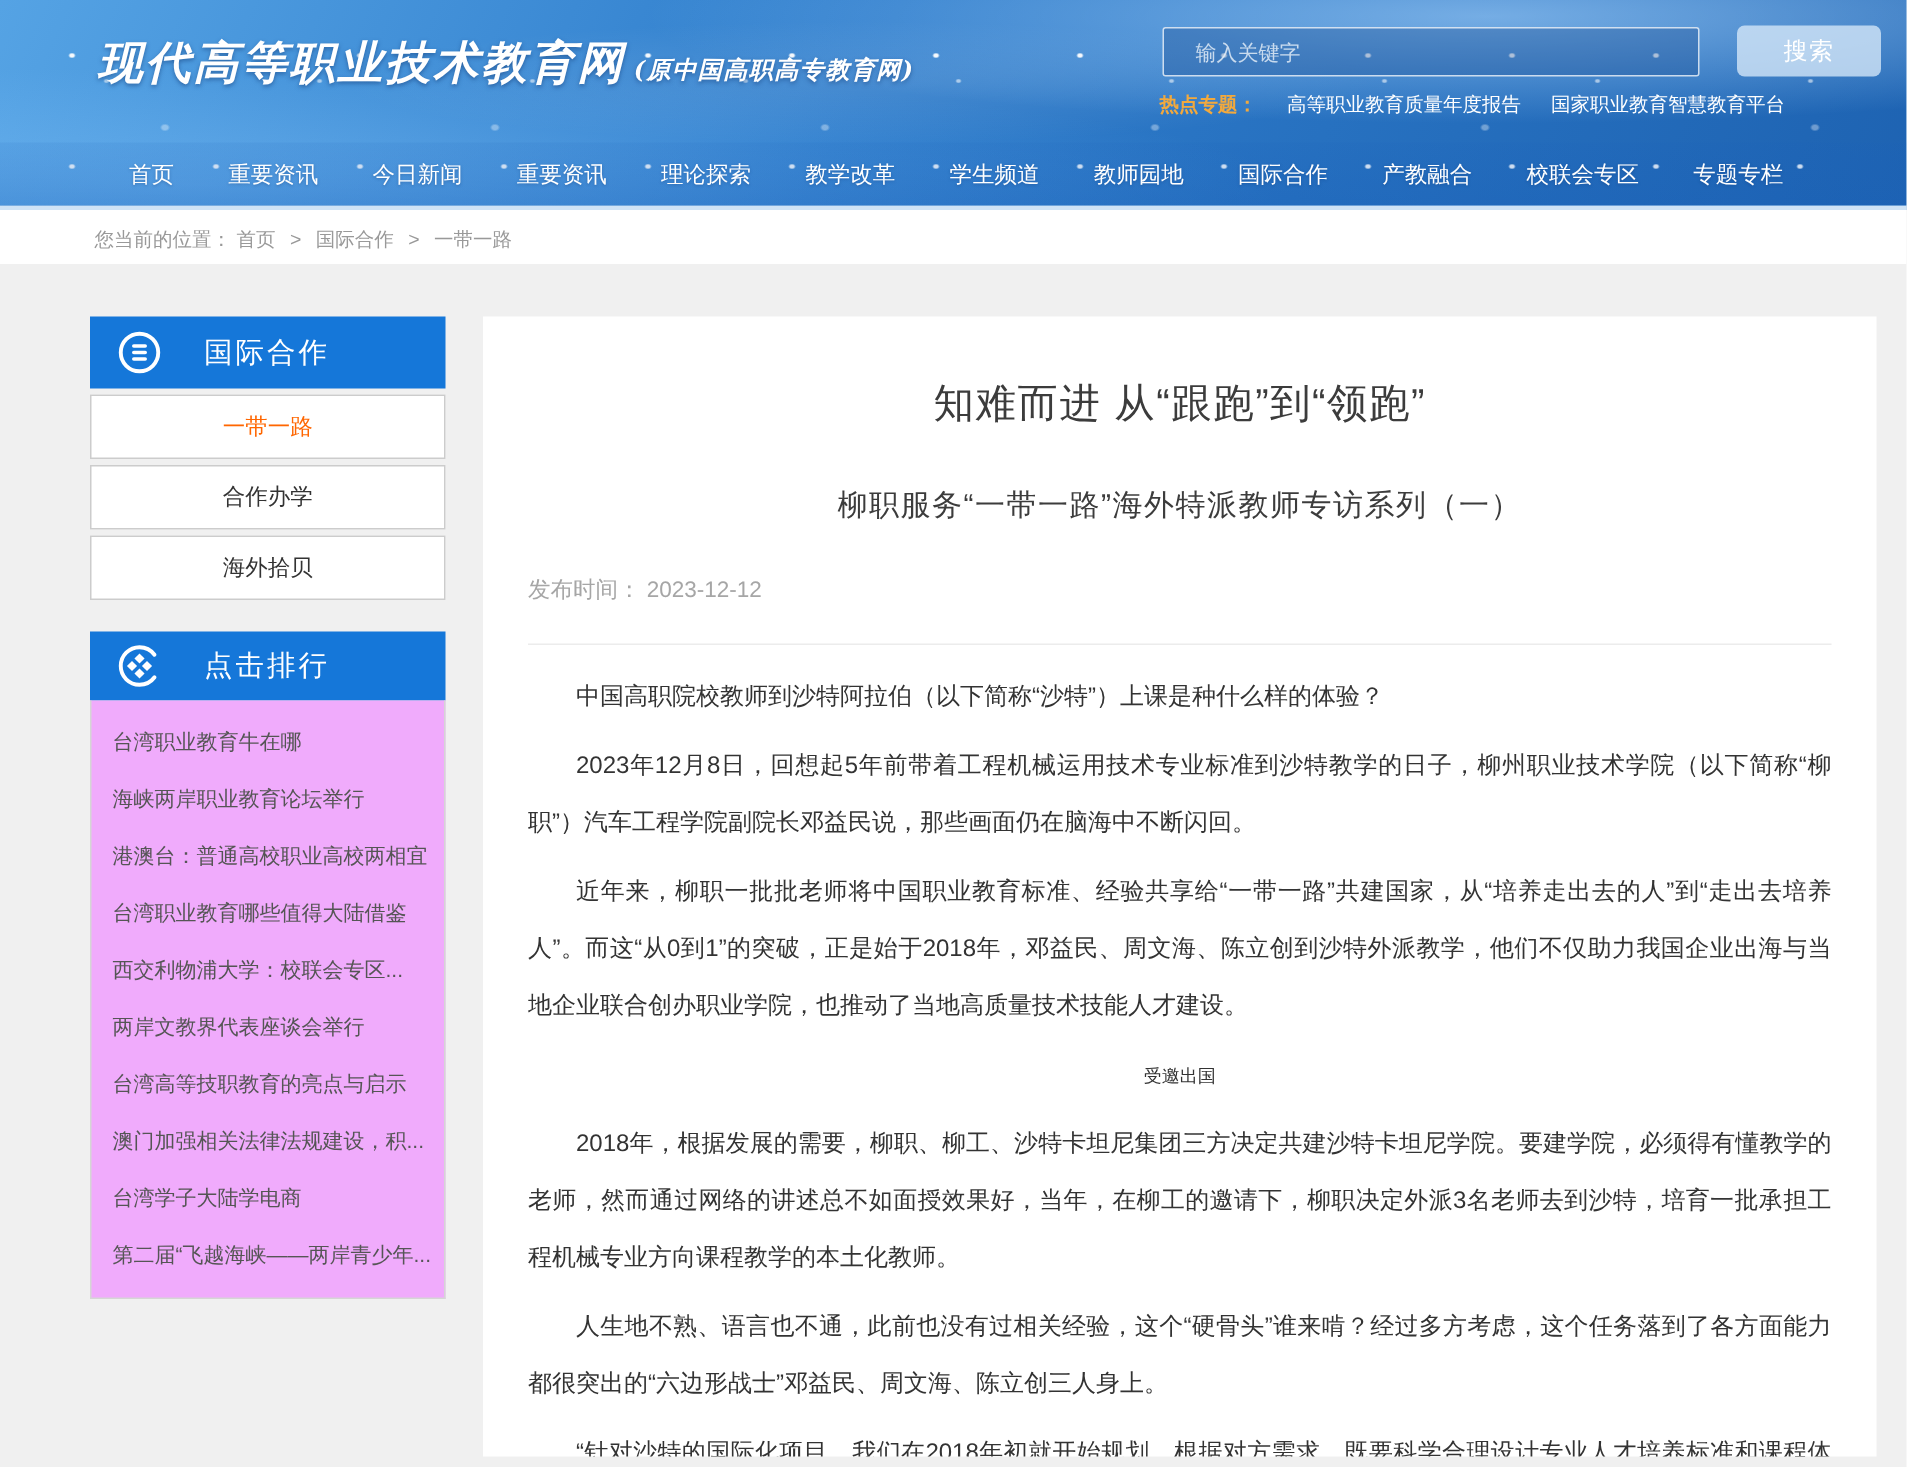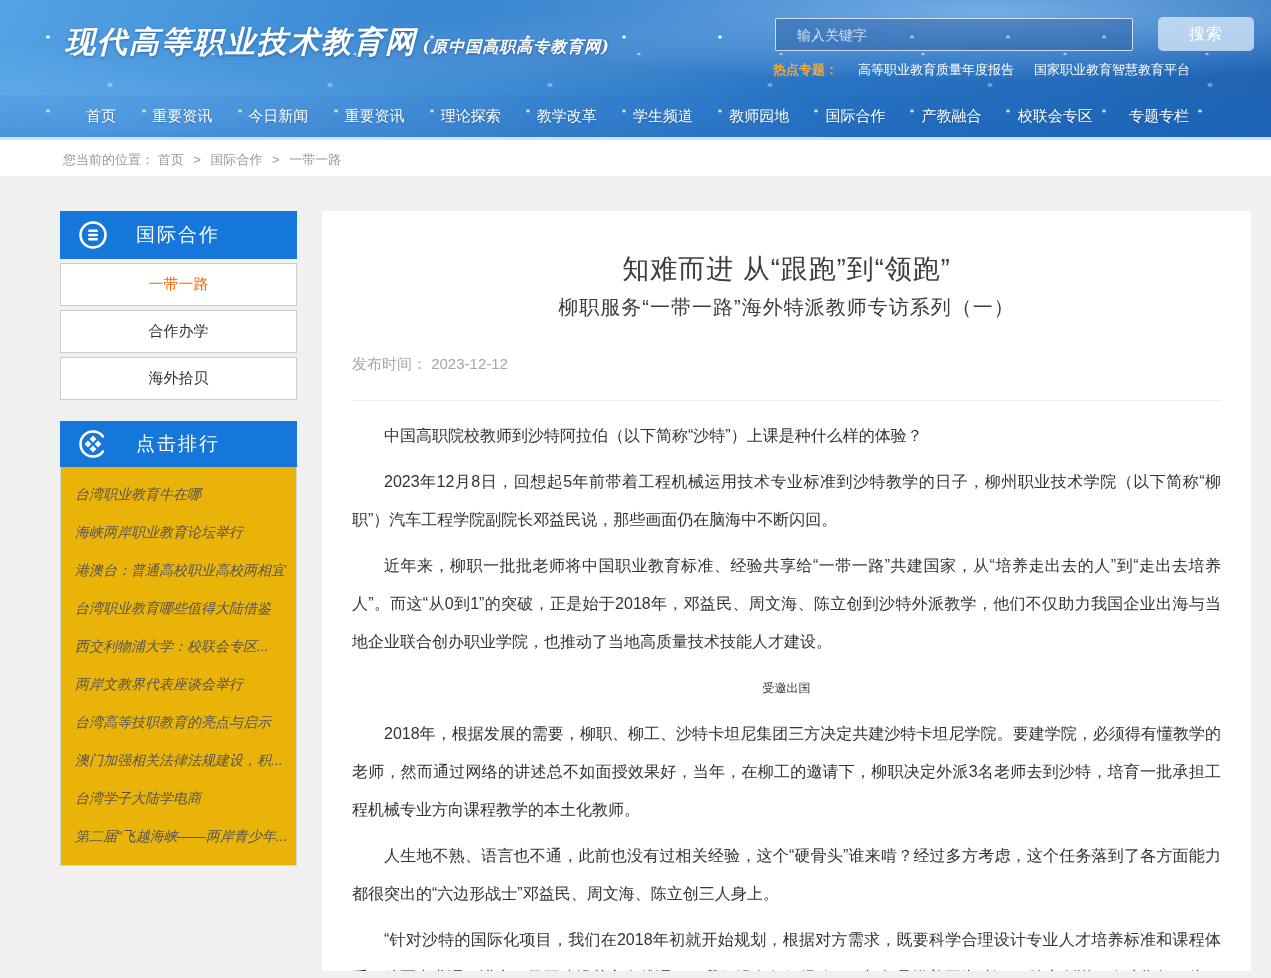--- a/index.html
+++ b/index.html
@@ -88,39 +88,39 @@
     background:#fff; border:1px solid #ccc; height:43px; margin-top:4px;
     display:flex; align-items:center; justify-content:center;
     font-size:15px; color:#333; cursor:pointer;
   }
   .cat-item.active { color:#ff6600; }
 
   
   .rank-block { margin-top:21px; }
   .rank-block .side-block-header { height:46px; }
   .rank-list {
-    background:#eab308; border:1px solid #d5d5d5; border-top:none; padding:8px 0 10px;font-style:italic;
+    background:#f0abfc; border:1px solid #d5d5d5; border-top:none; padding:8px 0 10px;
   }
   .rank-item {
     height:38px; line-height:38px; padding:0 14px; font-size:14px; color:#555;
     white-space:nowrap; overflow:hidden; cursor:pointer;
   }
 
   
   .article {
     flex:1; background:#fff; height:760px; overflow:hidden;
     padding:40px 30px 4px;
   }
   .article-title {
     text-align:center; font-size:27px; font-weight:normal; color:#3c3c3c;
     letter-spacing:1px;
   }
   .article-subtitle {
     text-align:center; font-size:20px; font-weight:normal; color:#3c3c3c;
-    margin-top:7px; letter-spacing:1px;
+    margin-top:36px; letter-spacing:1px;
   }
   .publish-line {
     text-align:left; font-size:15px; color:#a6a6a6; margin-top:34px;
   }
   .article-divider { border:none; border-top:1px solid #ececec; margin:26px 0 16px; }
   .article p {
     font-size:16px; color:#333; line-height:38px; text-indent:32px;
     margin-bottom:8px; text-align:justify;
   }
   .section-heading {

